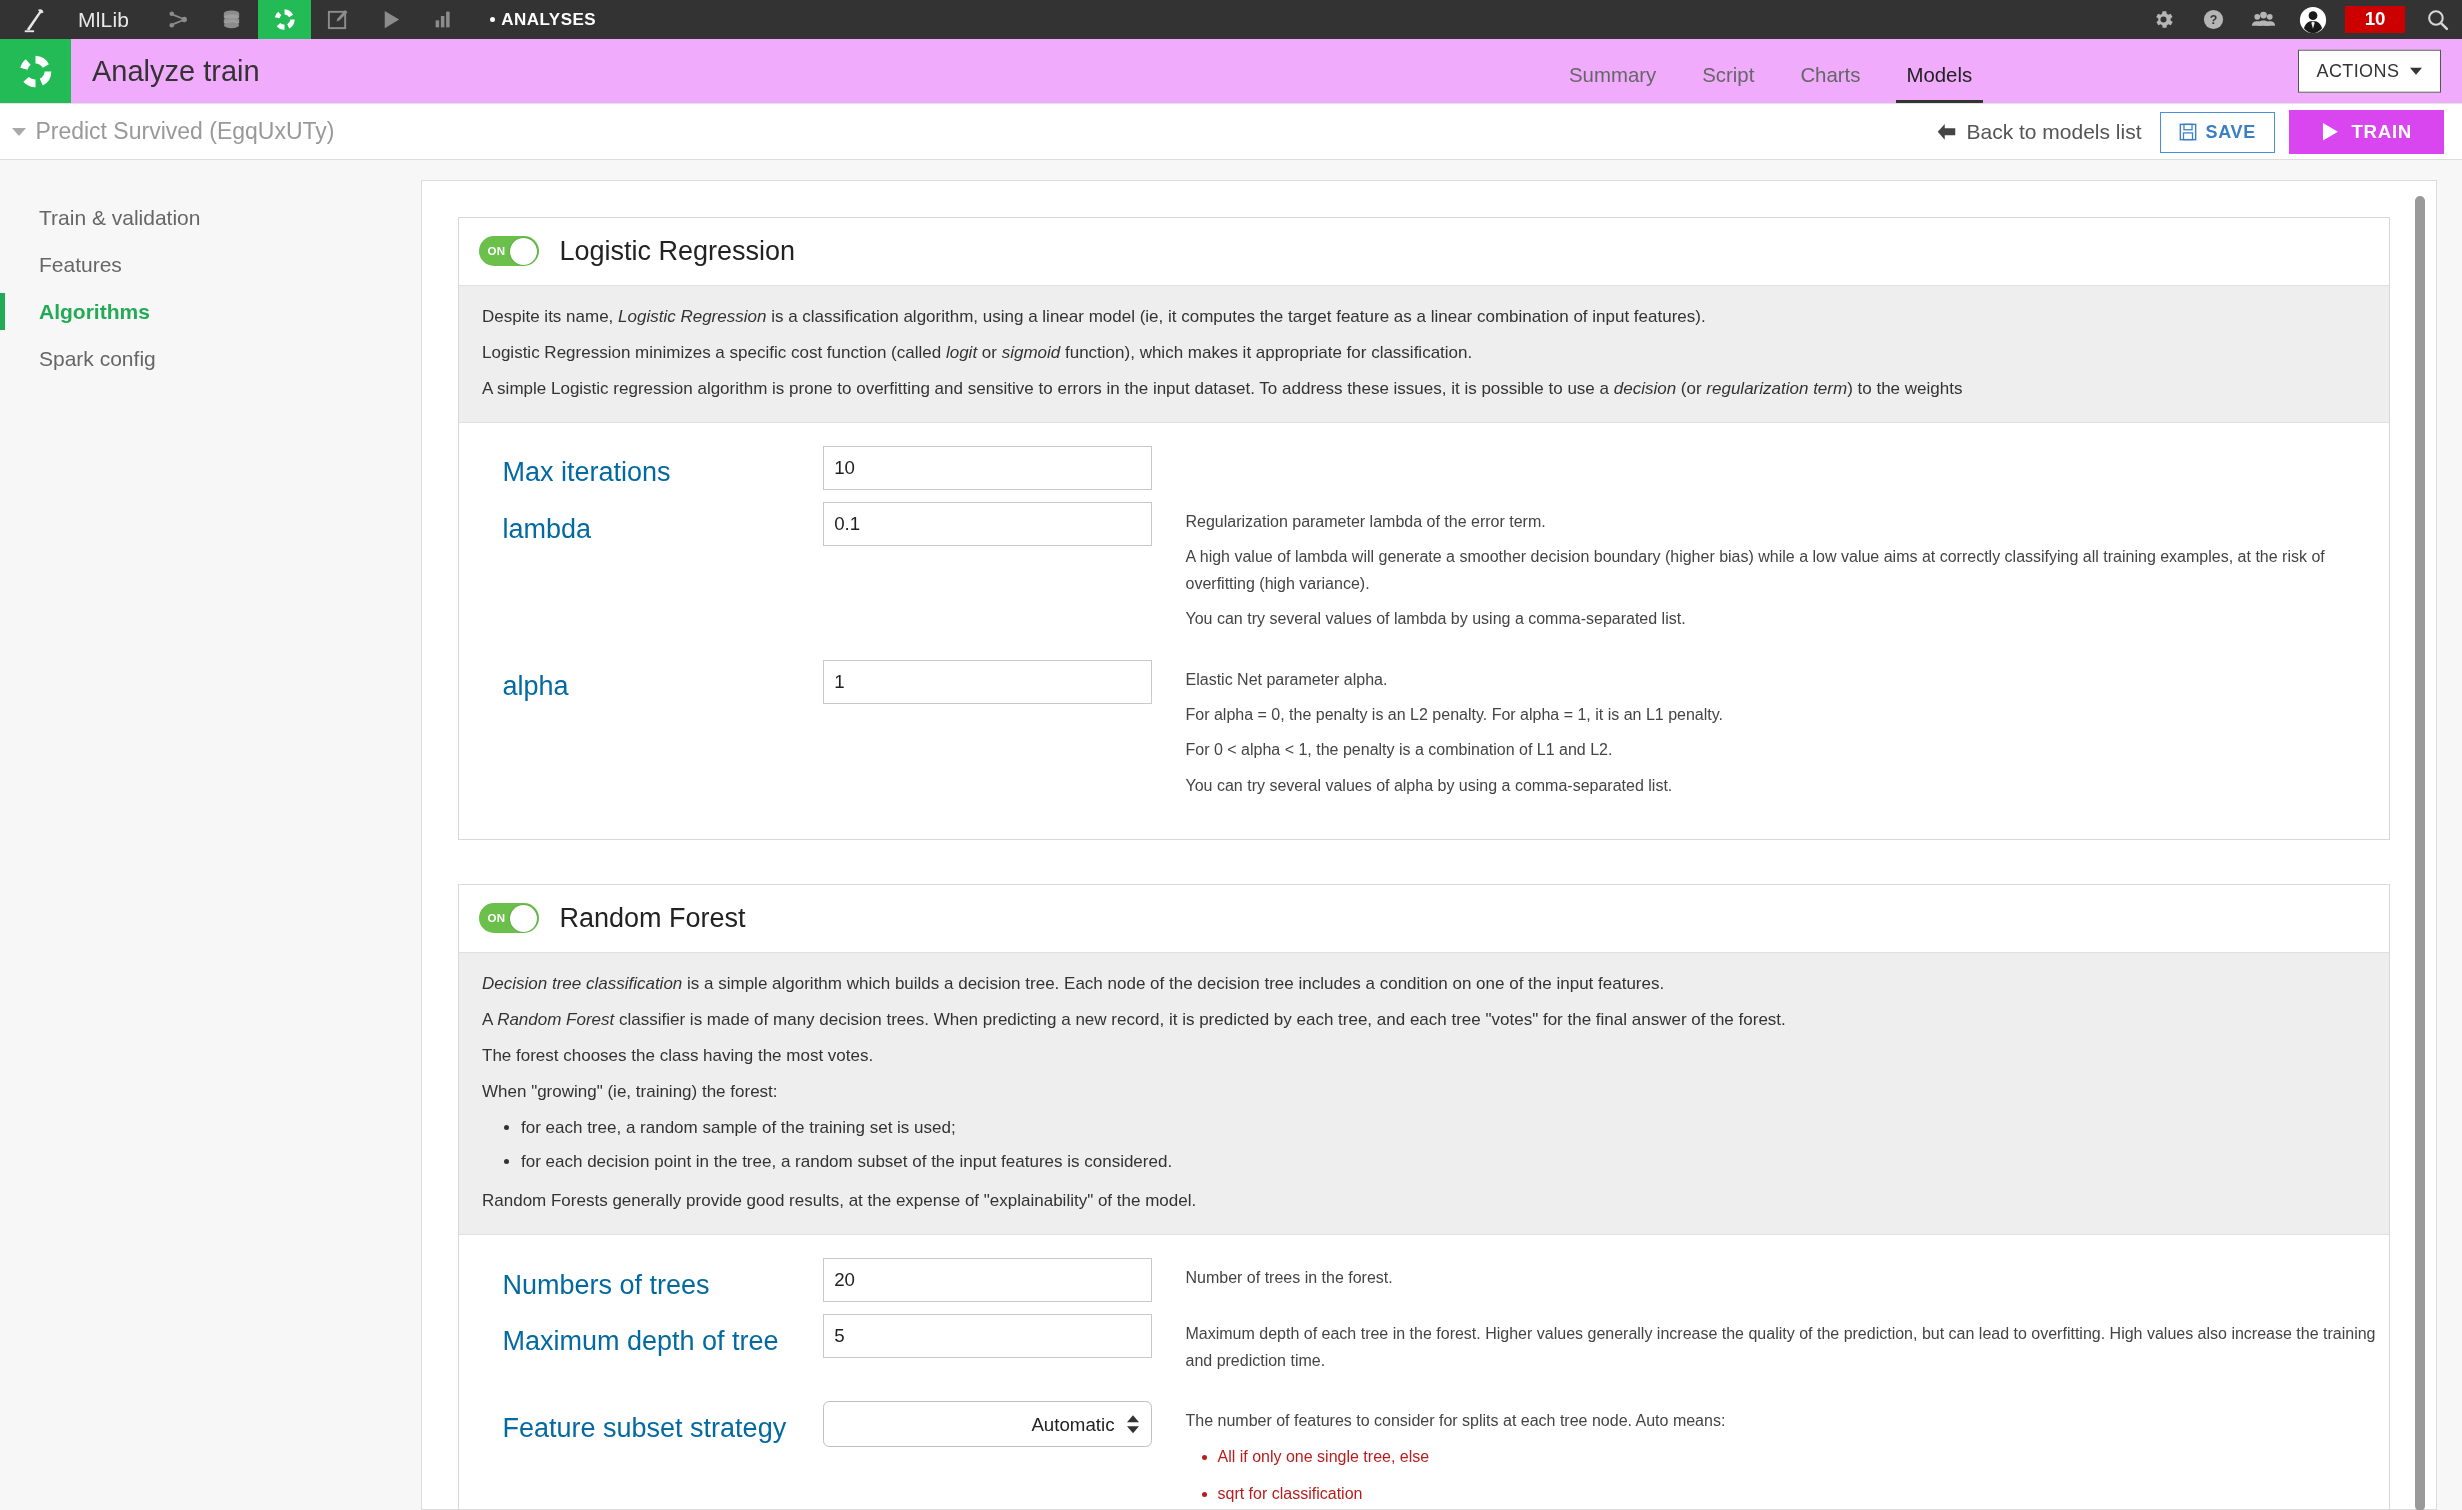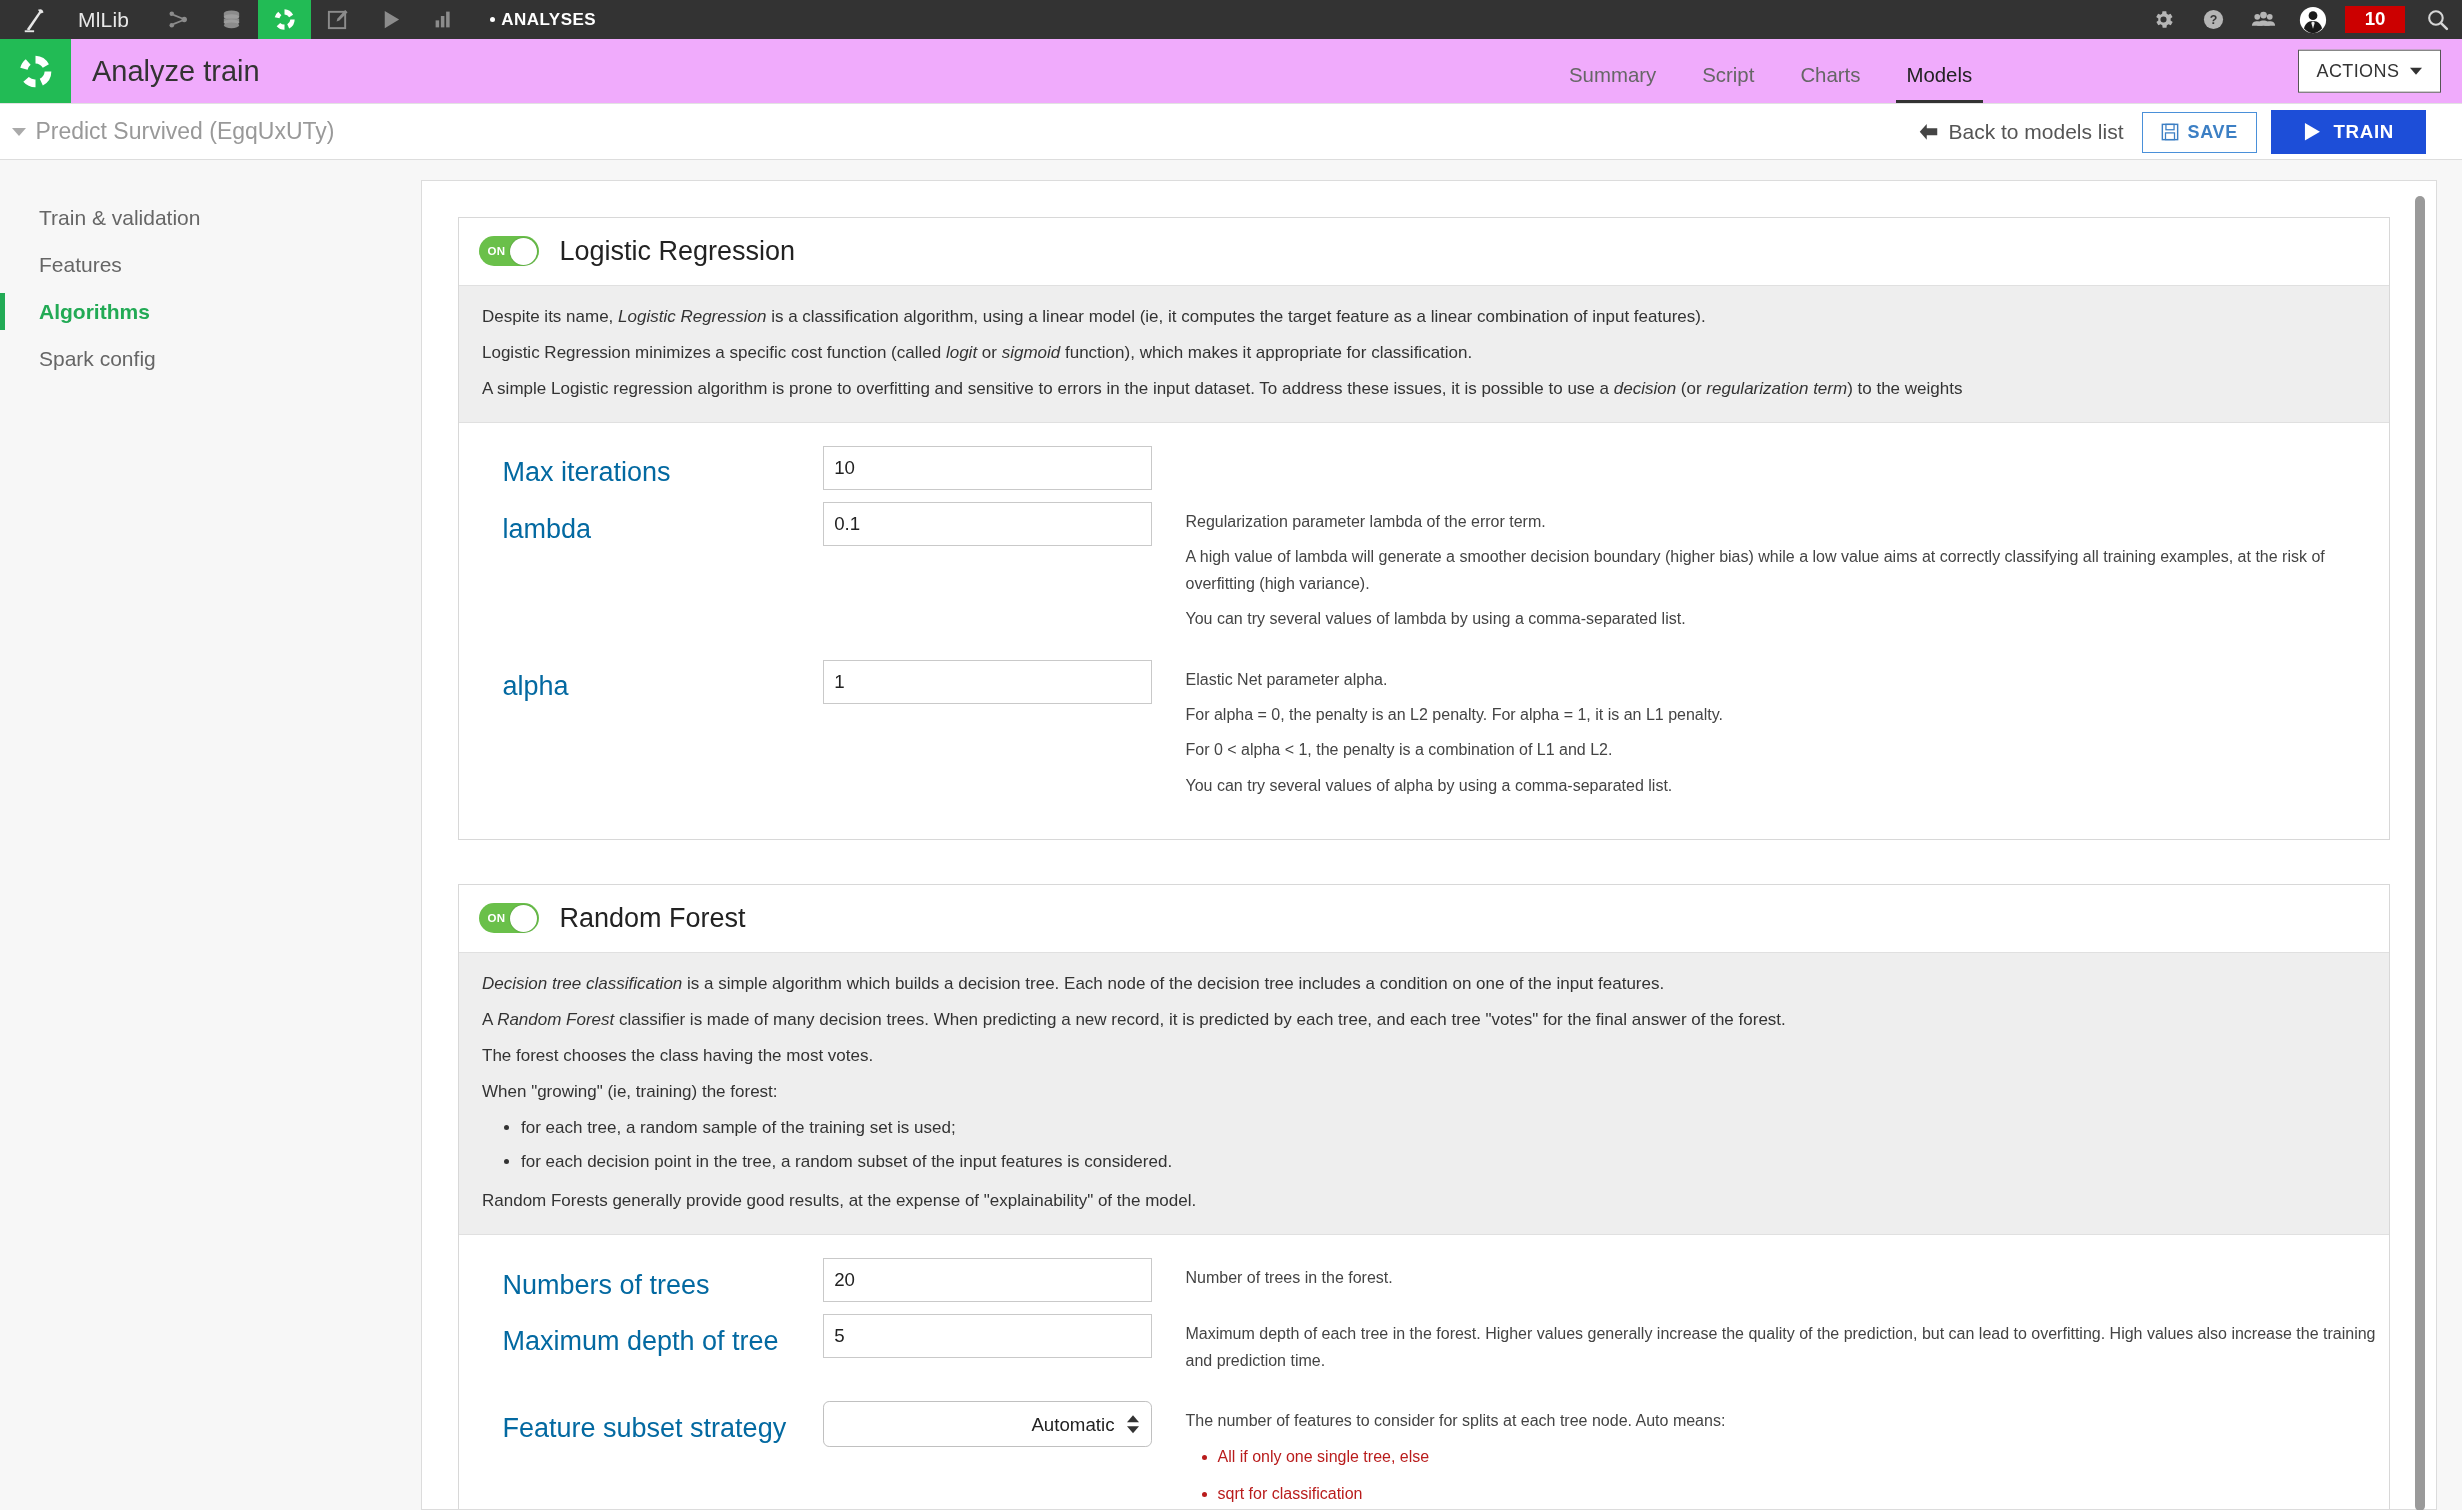--- a/index.html
+++ b/index.html
@@ -166,21 +166,21 @@
     color: #999999;
   }
   .caret-down {
     width: 0; height: 0;
     border-left: 7px solid transparent;
     border-right: 7px solid transparent;
     border-top: 8px solid #aaaaaa;
   }
   .subheader-right {
     position: absolute;
-    right: 36px;
+    right: 18px;
     top: 0;
     height: 56px;
     display: flex;
     align-items: center;
     gap: 0;
   }
   .back-link {
     font-size: 21px;
     color: #555555;
     display: flex;
@@ -197,21 +197,21 @@
     font-weight: 700;
     letter-spacing: 0.7px;
     padding: 9px 18px;
     display: flex;
     align-items: center;
     gap: 9px;
     cursor: pointer;
     margin-right: 14px;
   }
   .btn-train {
-    background: #1d4ed8;
+    background: #d946ef;
     color: #ffffff;
     font-size: 18.7px;
     font-weight: 700;
     letter-spacing: 0.7px;
     padding: 10.7px 32px;
     display: flex;
     align-items: center;
     gap: 12.4px;
     cursor: pointer;
     border: none;

